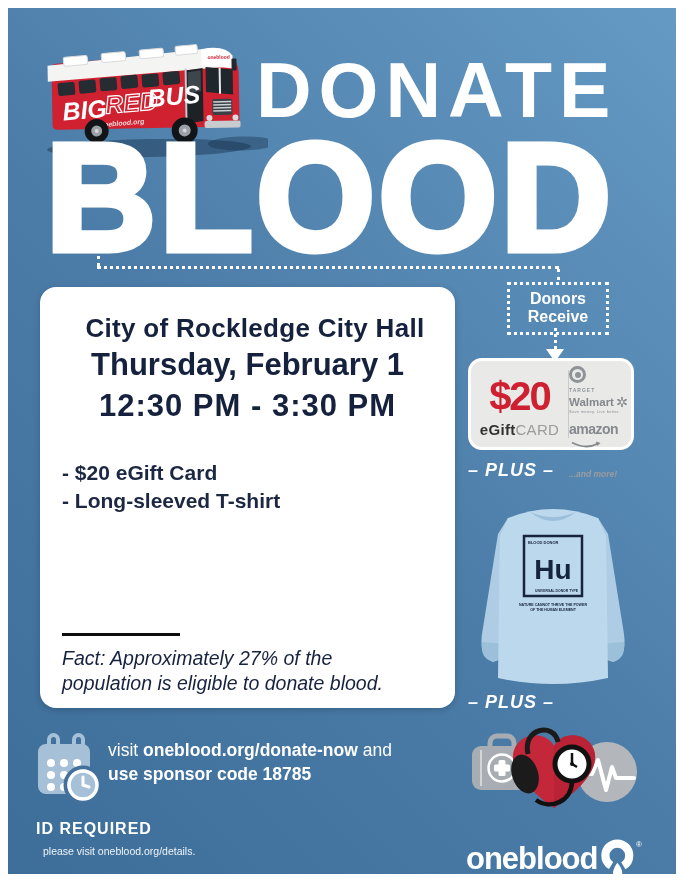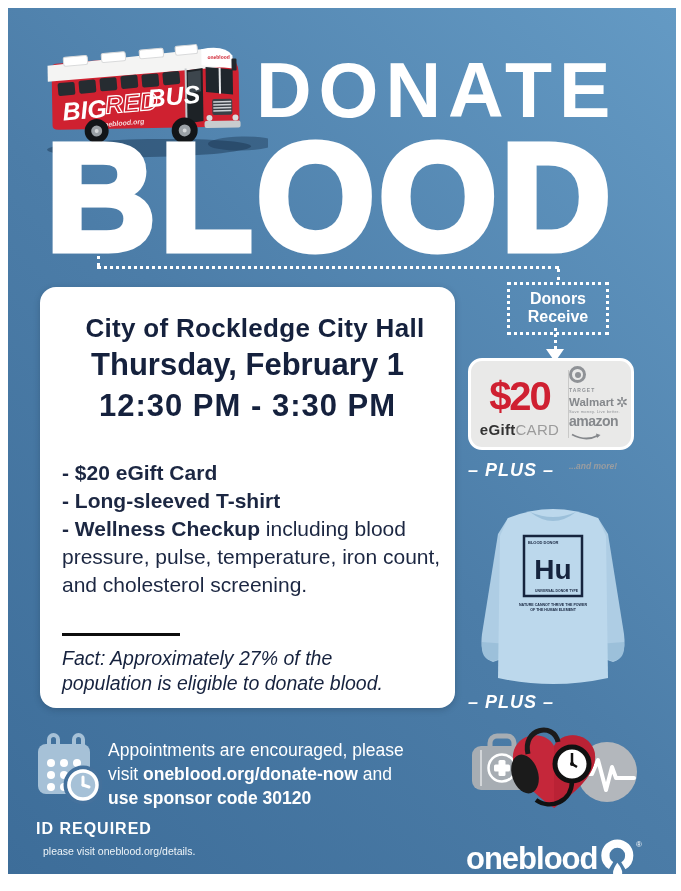--- a/index.html
+++ b/index.html
@@ -64,21 +64,21 @@
   .gift-sub{margin-top:5px;font-size:15px;letter-spacing:.3px;}
   .gift-sub .egift{font-weight:bold;color:#323232;}
   .gift-sub .cardw{color:#9b9b9b;}
   .gift-div{width:1px;background:#c9c9c8;margin:9px 0;}
   .gift-right{flex:1;color:#8f9296;padding-top:5px;line-height:1;}
   .tgt-ring{display:inline-block;width:11px;height:11px;border:3px solid #8f9296;border-radius:50%;position:relative;}
   .tgt-ring i{position:absolute;left:2.5px;top:2.5px;width:6px;height:6px;background:#8f9296;border-radius:50%;}
   .tgt-label{font-size:5px;font-weight:bold;letter-spacing:1px;margin-top:2px;}
   .wm-row{font-size:11.5px;font-weight:bold;margin-top:4px;color:#85888c;}
   .wm-tag{font-size:4px;margin-top:1px;letter-spacing:.3px;}
-  .amz{font-size:14px;font-weight:bold;letter-spacing:-.5px;margin-top:0;color:#85888c;}
+  .amz{font-size:14px;font-weight:bold;letter-spacing:-.5px;margin-top:8px;color:#85888c;}
   .and-more{font-size:8.5px;font-weight:bold;font-style:italic;margin-top:18px;color:#9a9da0;}
   
   .plus{
     left:460px;width:168px;text-align:left;color:#fff;
     font-weight:bold;font-style:italic;font-size:18px;letter-spacing:1px;
   }
   .plus-top{top:452px;}
   .plus-bottom{top:684px;}
   
   .appt-text{left:100px;top:730px;width:352px;color:#fff;font-size:17.5px;line-height:1.38;}
@@ -172,21 +172,20 @@
   <div class="abs dot-stem"></div>
   <div class="abs arrow-down"></div>
 
   <div class="abs event-card">
     <div class="ev-location">City of Rockledge City Hall</div>
     <div class="ev-date">Thursday, February 1</div>
     <div class="ev-time">12:30 PM - 3:30 PM</div>
     <div class="ev-body">
       <div class="b">- $20 eGift Card</div>
       <div class="b">- Long-sleeved T-shirt</div>
-      <div><span class="b">- Wellness Checkup</span><span> including blood pressure, pulse, temperature, iron count, and cholesterol screening.</span></div>
     </div>
     <div class="fact-block">
       <div class="fact-rule"></div>
       <div class="fact-text">Fact: Approximately 27% of the population is eligible to donate blood.</div>
     </div>
   </div>
 
   <div class="abs gift-card">
     <div class="gift-left">
       <div class="gift-amount">$20</div>
@@ -284,23 +283,22 @@
         <circle cx="28" cy="43" r="4"></circle>
       <circle cx="15" cy="55" r="4"></circle>
         <circle cx="28" cy="55" r="4"></circle>
     </g>
     <circle cx="47" cy="53" r="17.5" fill="none" stroke="#44719c" stroke-width="4"></circle>
     <circle cx="47" cy="53" r="14" fill="#a6c1d7" stroke="#ffffff" stroke-width="3.5"></circle>
     <line x1="47" y1="53" x2="47" y2="45" stroke="#ffffff" stroke-width="3" stroke-linecap="round"></line>
     <line x1="47" y1="53" x2="53" y2="55" stroke="#ffffff" stroke-width="3" stroke-linecap="round"></line>
   </svg>
   <div class="abs appt-text">
-    <div>Appointments are encouraged, please</div>
     <div><span>visit </span><span class="b">oneblood.org/donate-now</span><span> and</span></div>
-    <div class="b">use sponsor code 30120</div>
+    <div class="b">use sponsor code 18785</div>
   </div>
 
   <div class="abs id-required">ID REQUIRED</div>
   <div class="abs fine-print">
     <div class="l2">please visit oneblood.org/details.</div>
   </div>
 
   <div class="abs brand">
     <div class="brand-row">
       <span class="brand-name">oneblood</span>

